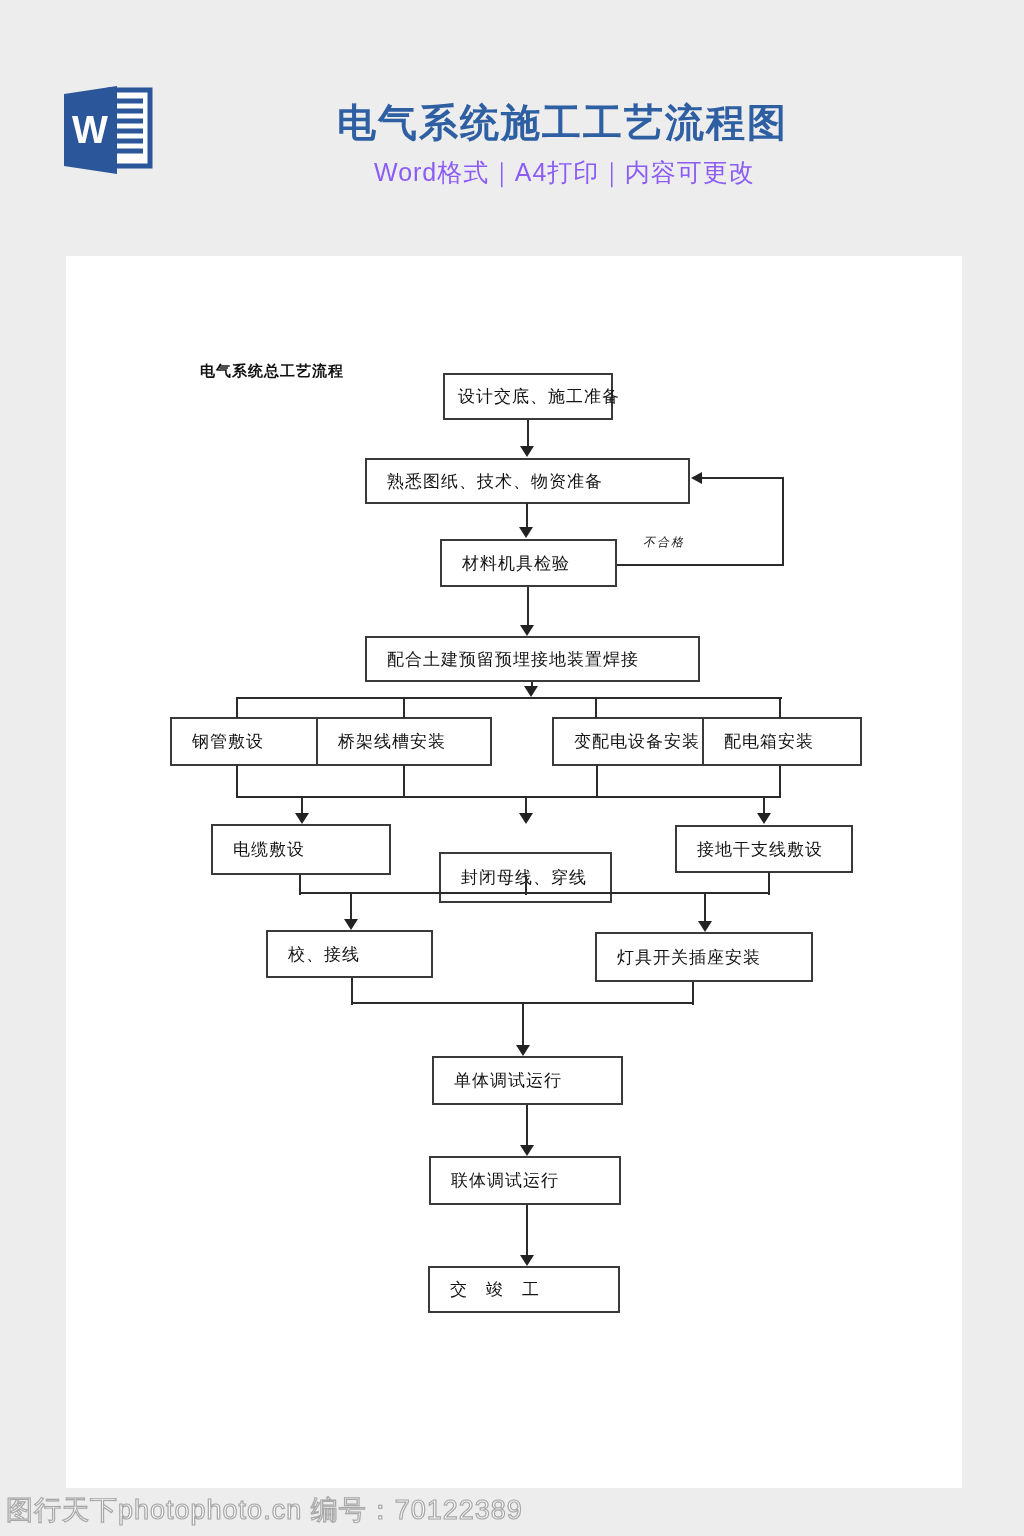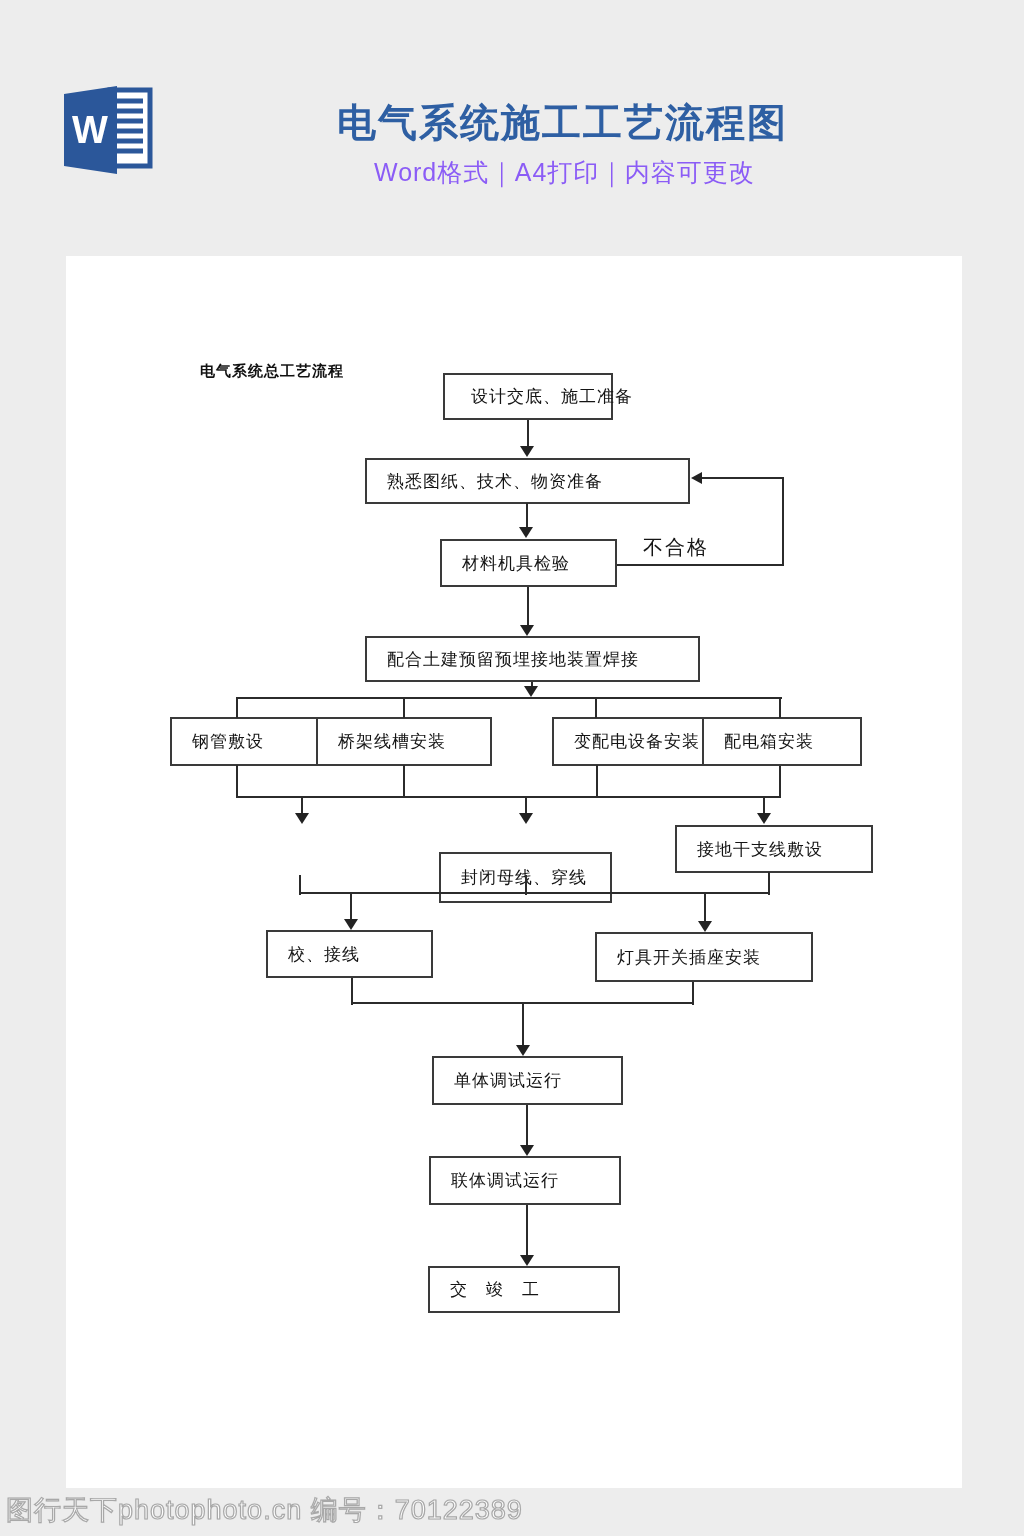--- a/index.html
+++ b/index.html
@@ -46,21 +46,21 @@
     border-top:11px solid #222;
   }
   .ah-left{
     position:absolute;width:0;height:0;
     border-top:6px solid transparent;border-bottom:6px solid transparent;
     border-right:11px solid #222;
   }
   .edge-label{
     position:absolute;left:643px;top:534px;
     font-family:"Liberation Serif","DejaVu Serif",serif;
-    font-size:20px;color:#141414;letter-spacing:2px;white-space:nowrap;
+    font-size:12px;color:#141414;letter-spacing:2px;white-space:nowrap;font-style:italic;
   }
   
   .watermark{
     position:absolute;left:6px;top:1492px;
     font-size:27px;font-weight:normal;letter-spacing:1px;white-space:nowrap;
     color:#fdfdfd;-webkit-text-stroke:1.2px #a8a8a8;
     text-shadow:0 0 1px #bcbcbc;
   }
 </style>
 </head>
@@ -81,30 +81,31 @@
     <polygon points="4,12 57,4 57,92 4,84" fill="#2b579a"></polygon>
     <text x="30" y="61" text-anchor="middle" fill="#ffffff" font-size="38" font-weight="bold" font-family="Liberation Sans, DejaVu Sans, sans-serif">W</text>
   </svg>
   <div class="hdr-title">电气系统施工工艺流程图</div>
   <div class="hdr-sub">Word格式｜A4打印｜内容可更改</div>
 
   <div class="page"></div>
 
   <div class="flow-label">电气系统总工艺流程</div>
 
-  <div class="box" style="left:443px;top:373px;width:170px;height:47px;padding-left:26px;">设计交底、施工准备</div>
+  <div class="box" style="left:443px;top:373px;width:170px;height:47px;padding-left:13px;">设计交底、施工准备</div>
   <div class="box" style="left:365px;top:458px;width:325px;height:46px;">熟悉图纸、技术、物资准备</div>
   <div class="box" style="left:440px;top:539px;width:177px;height:48px;">材料机具检验</div>
   <div class="box" style="left:365px;top:636px;width:335px;height:46px;">配合土建预留预埋接地装置焊接</div>
   <div class="box" style="left:170px;top:717px;width:152px;height:49px;">钢管敷设</div>
   <div class="box" style="left:316px;top:717px;width:176px;height:49px;">桥架线槽安装</div>
   <div class="box" style="left:508px;top:717px;width:180px;height:49px;margin-left:44px;">变配电设备安装</div>
   <div class="box" style="left:702px;top:717px;width:160px;height:49px;">配电箱安装</div>
+  <div class="box" style="left:211px;top:824px;width:180px;height:51px;">电缆敷设</div>
   <div class="box" style="left:439px;top:824px;width:173px;height:51px;margin-top:28px;">封闭母线、穿线</div>
-  <div class="box" style="left:675px;top:825px;width:198px;height:48px;">接地干支线敷设</div>
+  <div class="box" style="left:675px;top:825px;width:178px;height:48px;">接地干支线敷设</div>
   <div class="box" style="left:266px;top:930px;width:167px;height:48px;">校、接线</div>
   <div class="box" style="left:595px;top:932px;width:218px;height:50px;">灯具开关插座安装</div>
   <div class="box" style="left:432px;top:1056px;width:191px;height:49px;">单体调试运行</div>
   <div class="box" style="left:428px;top:1266px;width:192px;height:47px;">交　竣　工</div>
   <div class="box" style="left:429px;top:1156px;width:192px;height:49px;">联体调试运行</div>
 
   <div class="edge-label">不合格</div>
 
   <div class="vline" style="left:527px;top:420px;height:30px;"></div>
   <div class="vline" style="left:526px;top:503px;height:28px;"></div>

